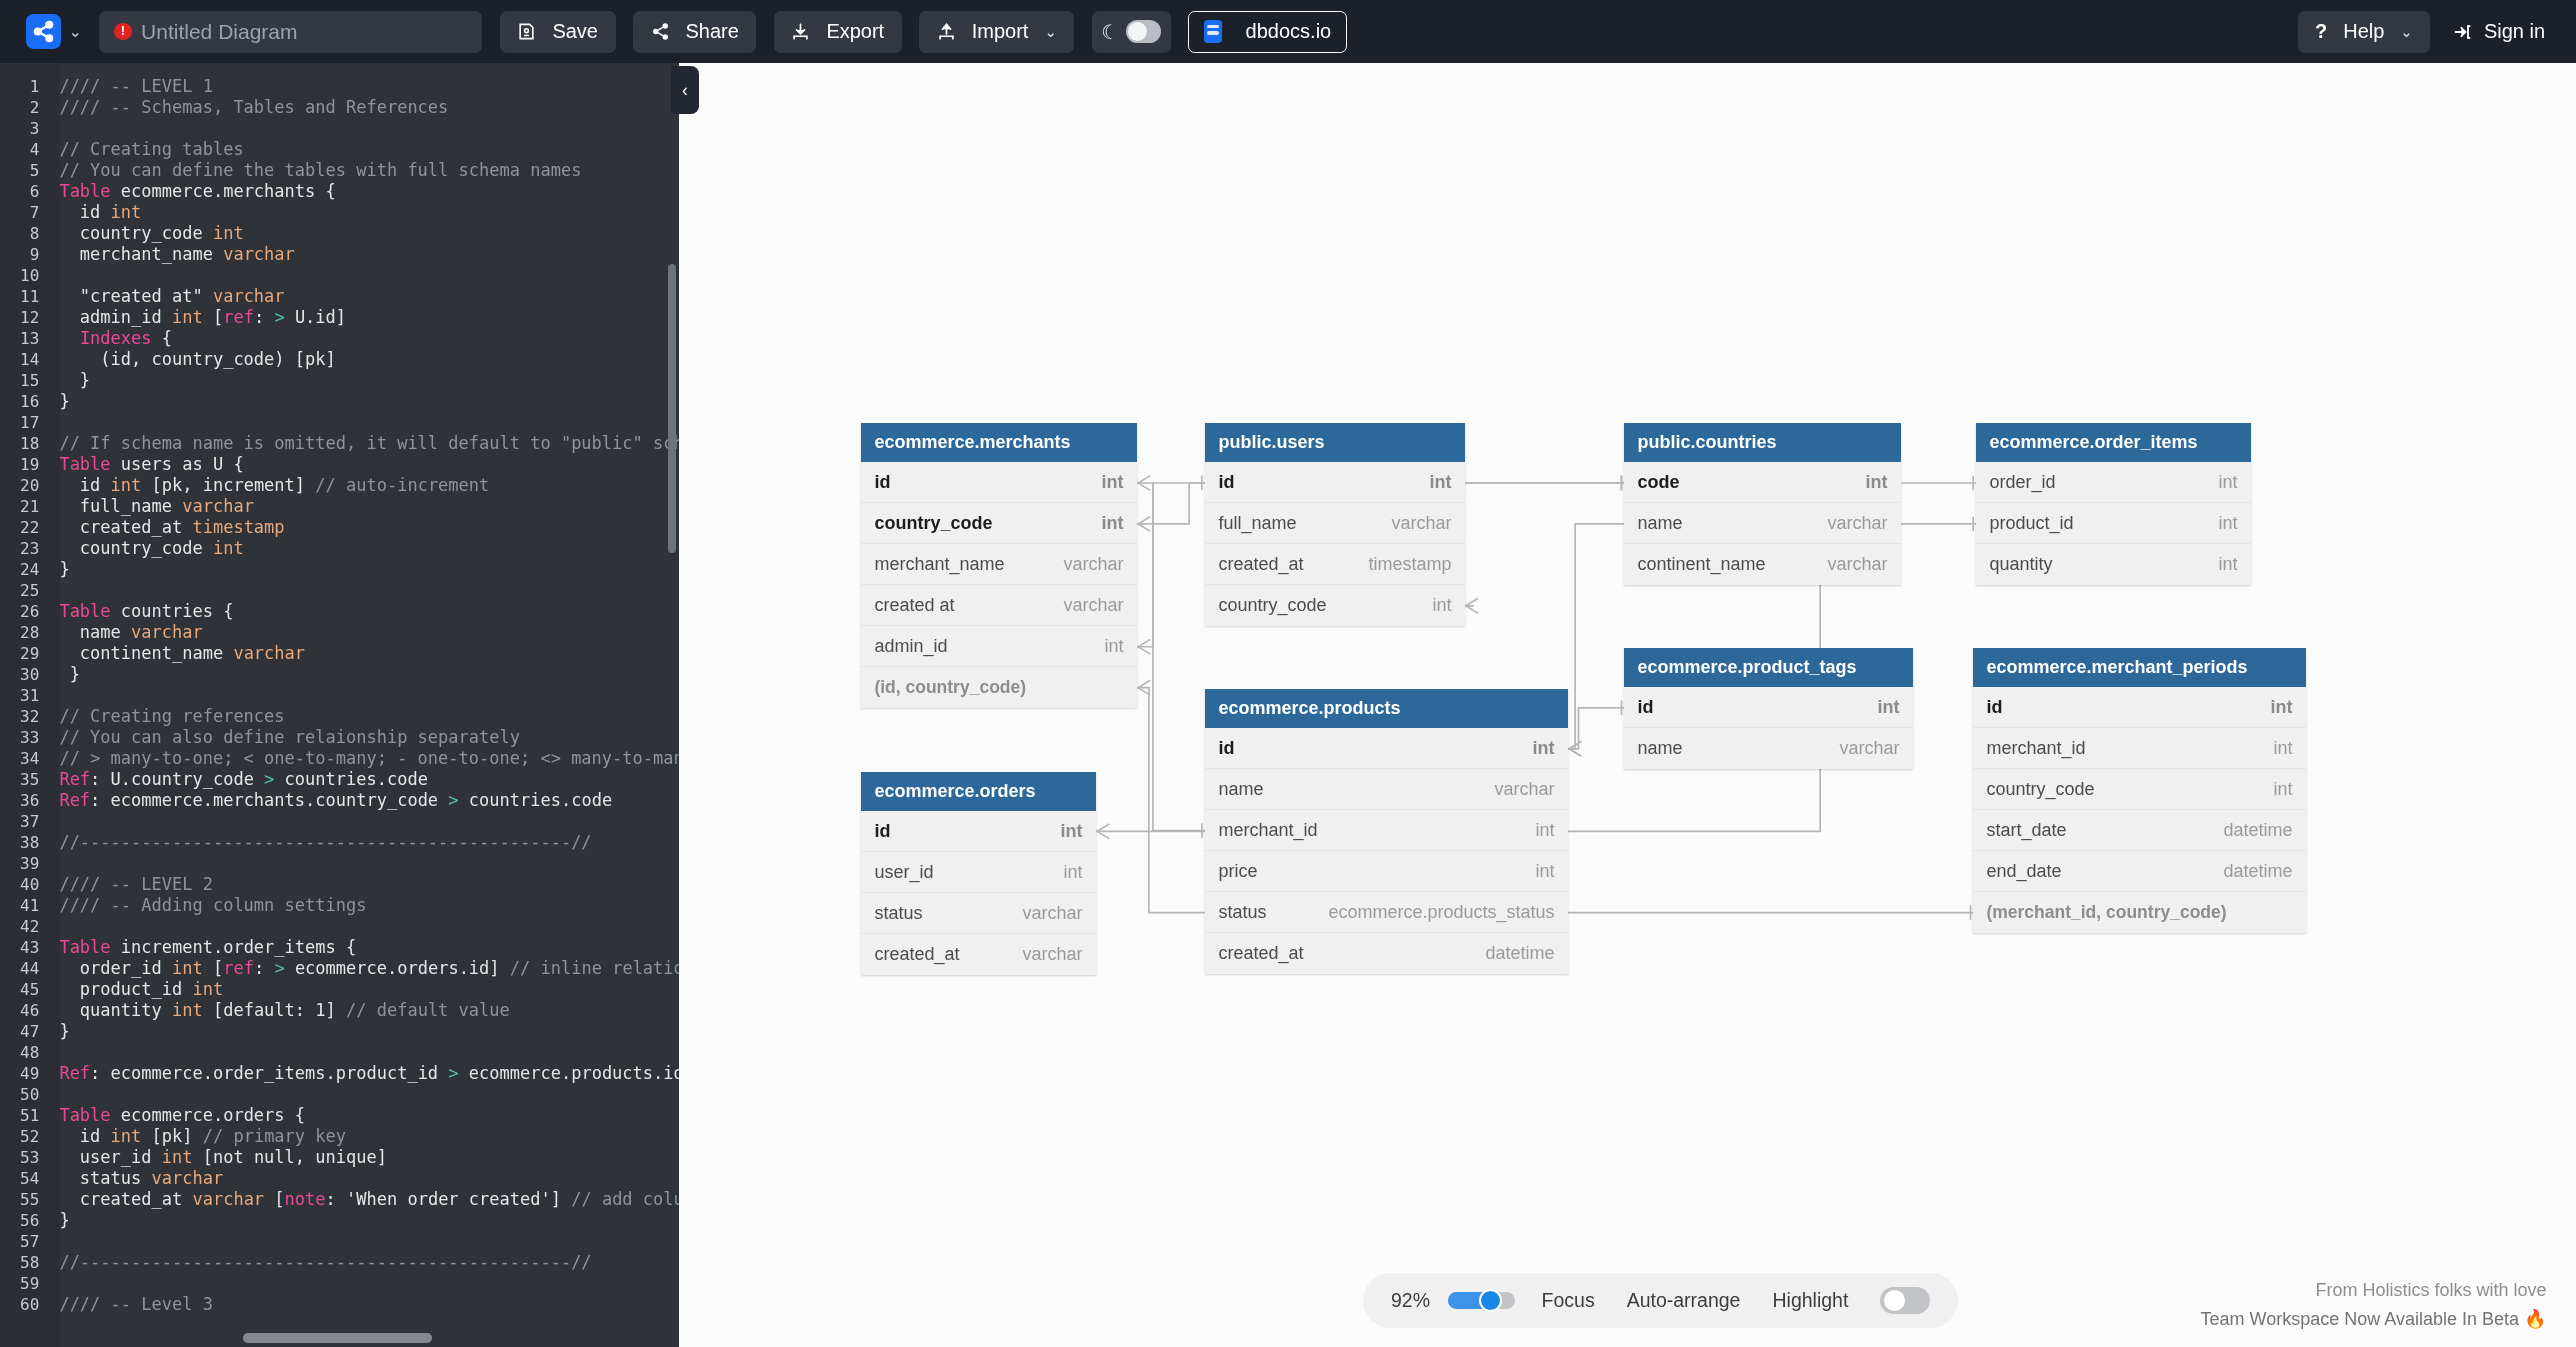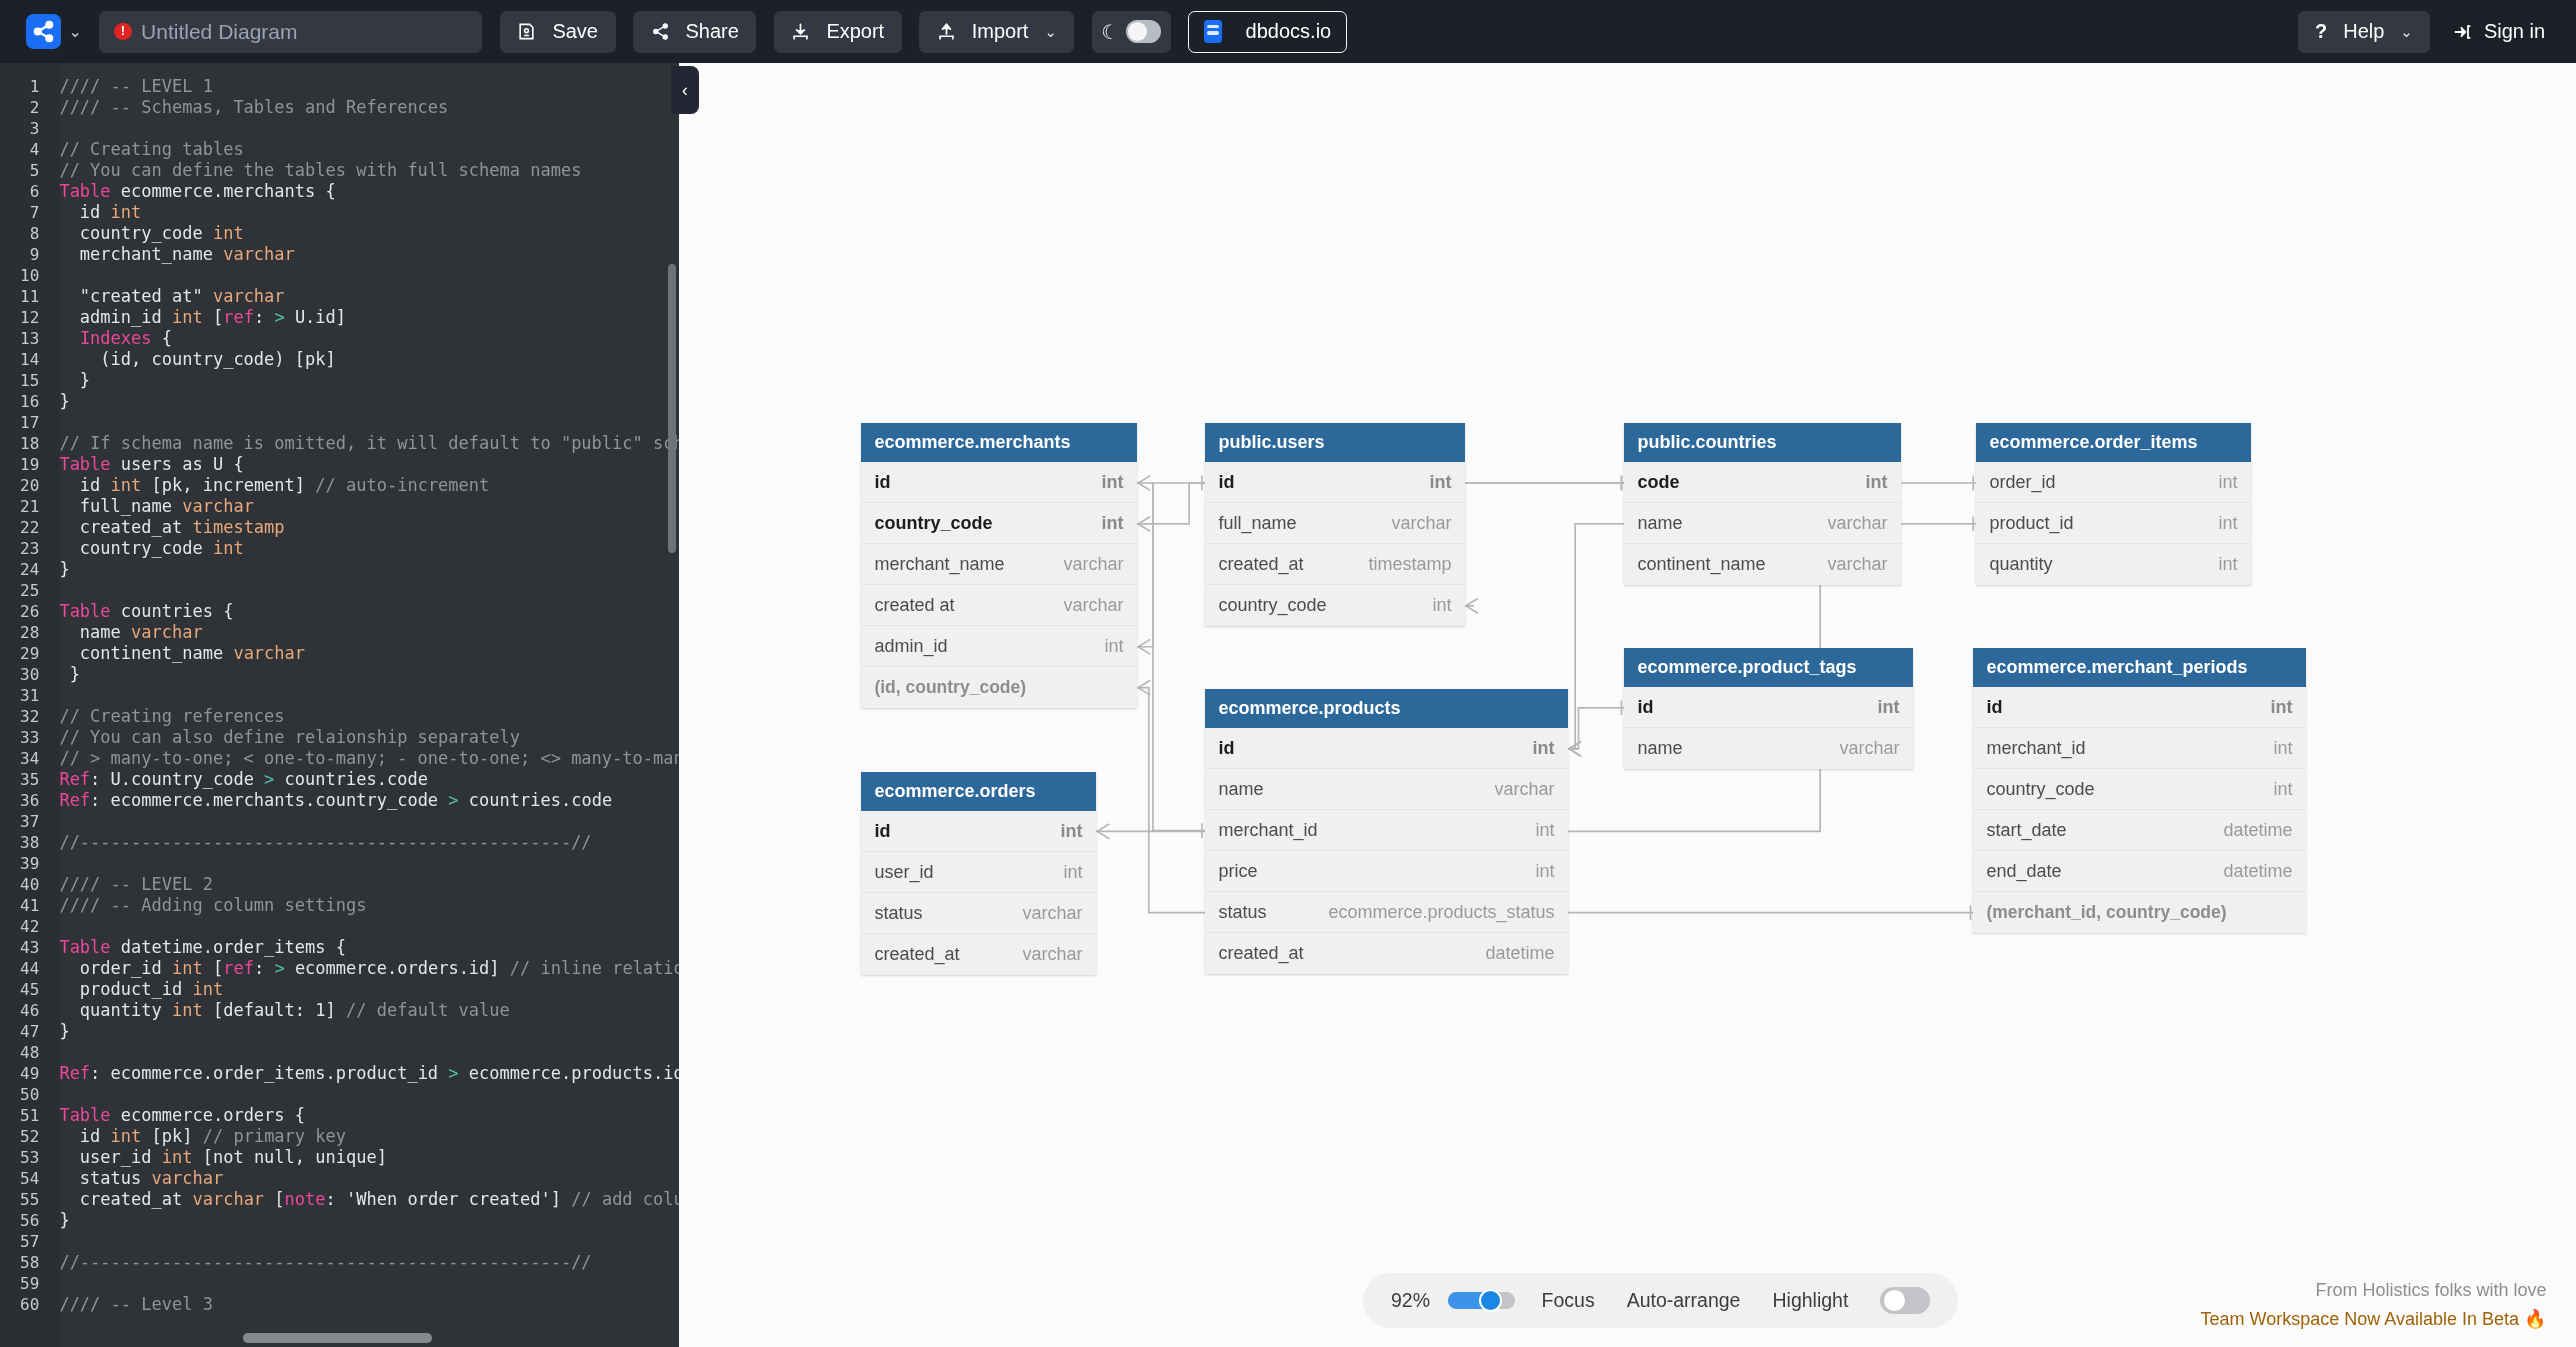--- a/index.html
+++ b/index.html
@@ -205,21 +205,21 @@
   .hl-toggle::after {
     content: ""; position: absolute; top: 2.7px; left: 3.4px;
     width: 21.5px; height: 21.5px; border-radius: 50%; background: #ffffff;
   }
 
   #footer {
     position: absolute; right: 29.5px; bottom: 17.5px;
     text-align: right; z-index: 7;
   }
   #footer .f1 { font-size: 18px; color: #8e8e8e; margin-bottom: 6.7px; }
-  #footer .f2 { font-size: 18px; color: #a16207; cursor: pointer; }
+  #footer .f2 { font-size: 18px; color: #737373; cursor: pointer; }
 </style>
 </head>
 <body>
 
 <div id="topbar">
 
   <div class="logo-wrap">
     <div class="logo-box">
       <svg viewBox="0 0 24 24" fill="none" stroke="#ffffff" stroke-width="2.4" stroke-linecap="round" stroke-linejoin="round">
         <circle cx="18" cy="5" r="3" fill="#ffffff"></circle>
@@ -344,21 +344,21 @@
       <div class="crow"><span class="ln">33</span><span class="ctext"><span class="cm">// You can also define relaionship separately</span></span></div>
       <div class="crow"><span class="ln">34</span><span class="ctext"><span class="cm">// &gt; many-to-one; &lt; one-to-many; - one-to-one; &lt;&gt; many-to-many</span></span></div>
       <div class="crow"><span class="ln">35</span><span class="ctext"><span class="kw">Ref</span><span>: U.country_code </span><span class="ar">&gt;</span><span> countries.code</span></span></div>
       <div class="crow"><span class="ln">36</span><span class="ctext"><span class="kw">Ref</span><span>: ecommerce.merchants.country_code </span><span class="ar">&gt;</span><span> countries.code</span></span></div>
       <div class="crow"><span class="ln">37</span><span class="ctext"></span></div>
       <div class="crow"><span class="ln">38</span><span class="ctext"><span class="cm">//------------------------------------------------//</span></span></div>
       <div class="crow"><span class="ln">39</span><span class="ctext"></span></div>
       <div class="crow"><span class="ln">40</span><span class="ctext"><span class="cm">//// -- LEVEL 2</span></span></div>
       <div class="crow"><span class="ln">41</span><span class="ctext"><span class="cm">//// -- Adding column settings</span></span></div>
       <div class="crow"><span class="ln">42</span><span class="ctext"></span></div>
-      <div class="crow"><span class="ln">43</span><span class="ctext"><span class="kw">Table</span><span> datetime.order_items {</span></span></div>
+      <div class="crow"><span class="ln">43</span><span class="ctext"><span class="kw">Table</span><span> increment.order_items {</span></span></div>
       <div class="crow"><span class="ln">44</span><span class="ctext"><span>  order_id </span><span class="ty">int</span><span> [</span><span class="kw">ref</span><span>: </span><span class="ar">&gt;</span><span> ecommerce.orders.id] </span><span class="cm">// inline relation</span></span></div>
       <div class="crow"><span class="ln">45</span><span class="ctext"><span>  product_id </span><span class="ty">int</span></span></div>
       <div class="crow"><span class="ln">46</span><span class="ctext"><span>  quantity </span><span class="ty">int</span><span> [default: 1] </span><span class="cm">// default value</span></span></div>
       <div class="crow"><span class="ln">47</span><span class="ctext"><span>}</span></span></div>
       <div class="crow"><span class="ln">48</span><span class="ctext"></span></div>
       <div class="crow"><span class="ln">49</span><span class="ctext"><span class="kw">Ref</span><span>: ecommerce.order_items.product_id </span><span class="ar">&gt;</span><span> ecommerce.products.id</span></span></div>
       <div class="crow"><span class="ln">50</span><span class="ctext"></span></div>
       <div class="crow"><span class="ln">51</span><span class="ctext"><span class="kw">Table</span><span> ecommerce.orders {</span></span></div>
       <div class="crow"><span class="ln">52</span><span class="ctext"><span>  id </span><span class="ty">int</span><span> [pk] </span><span class="cm">// primary key</span></span></div>
       <div class="crow"><span class="ln">53</span><span class="ctext"><span>  user_id </span><span class="ty">int</span><span> [not null, unique]</span></span></div>

